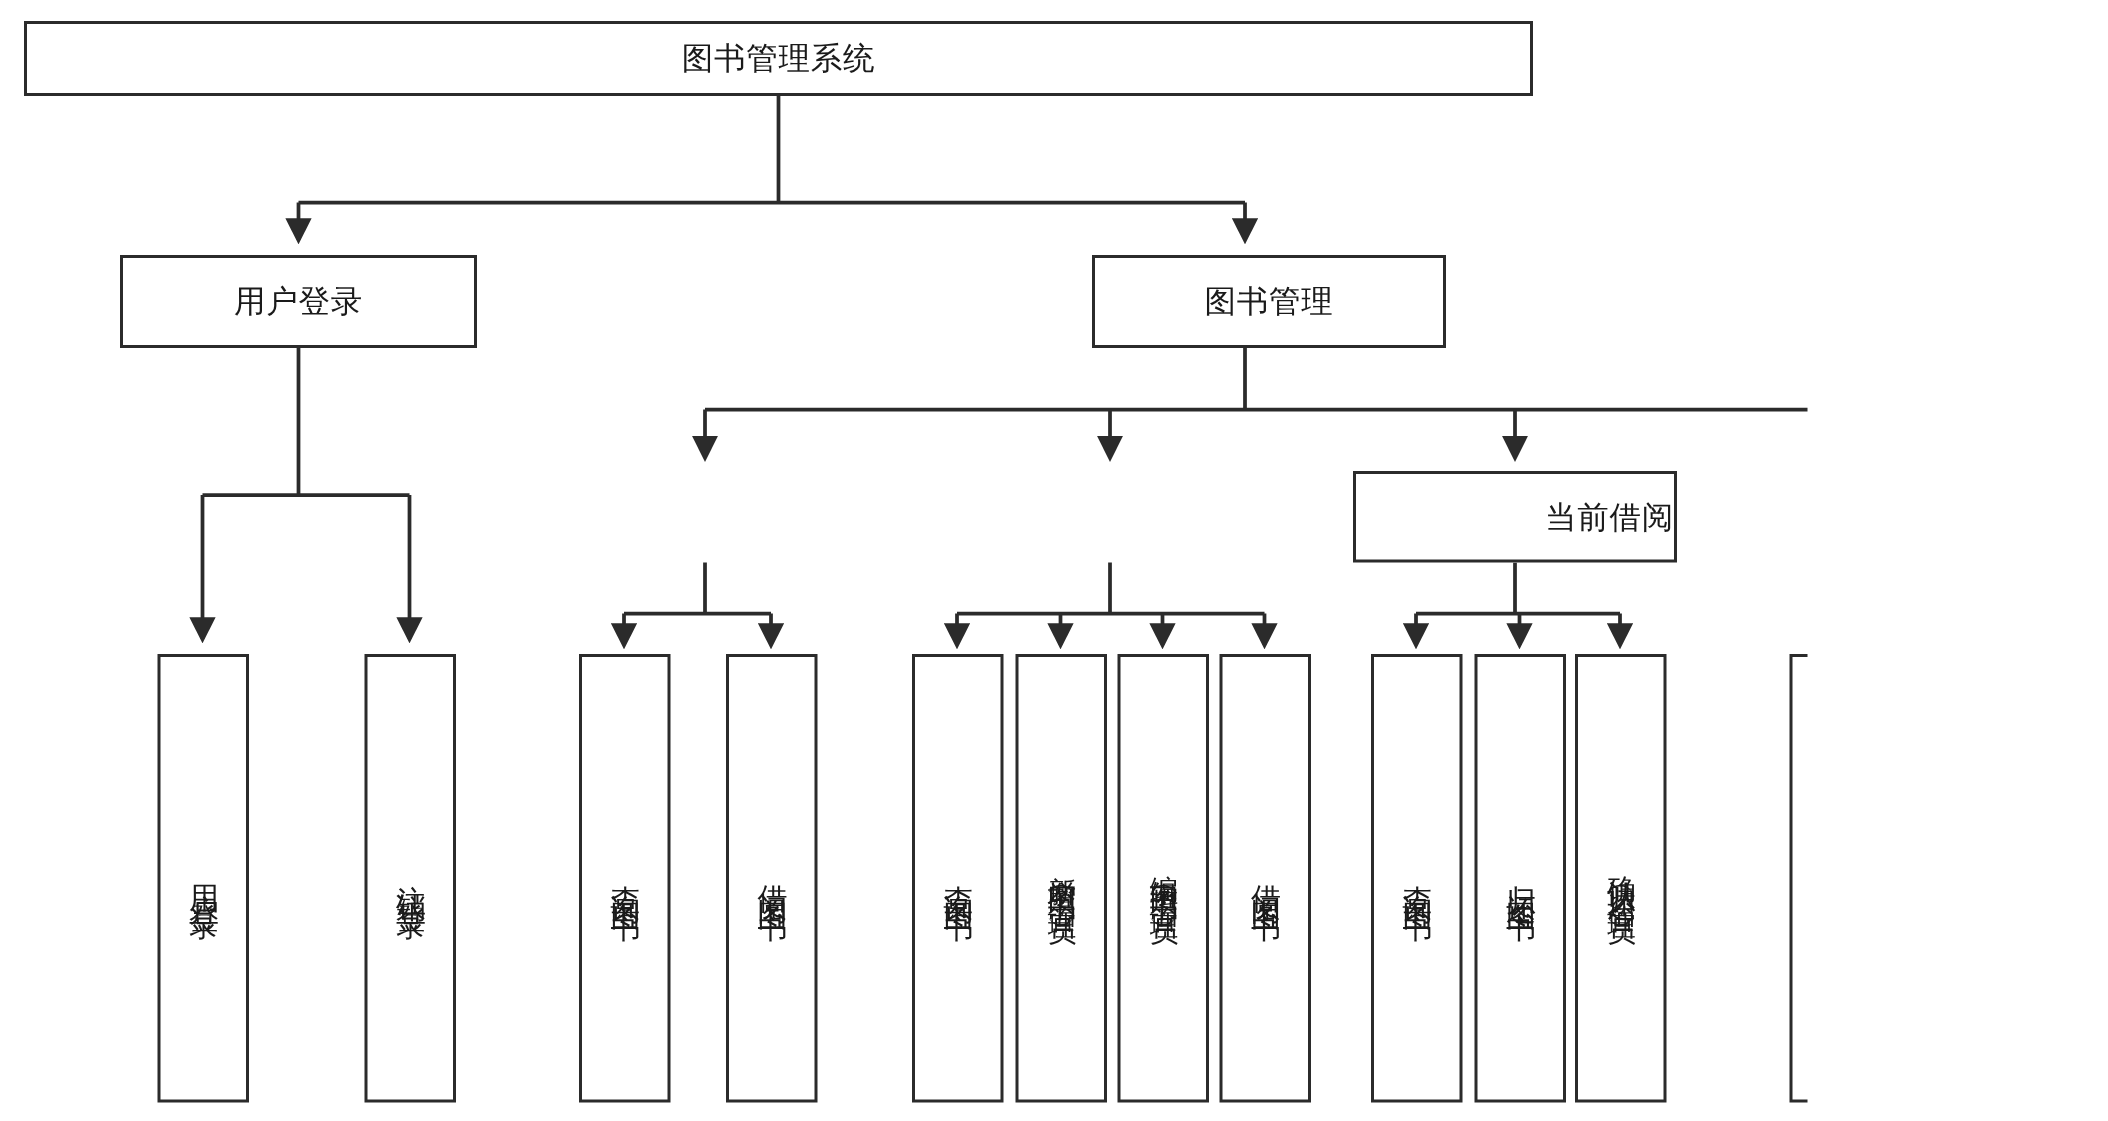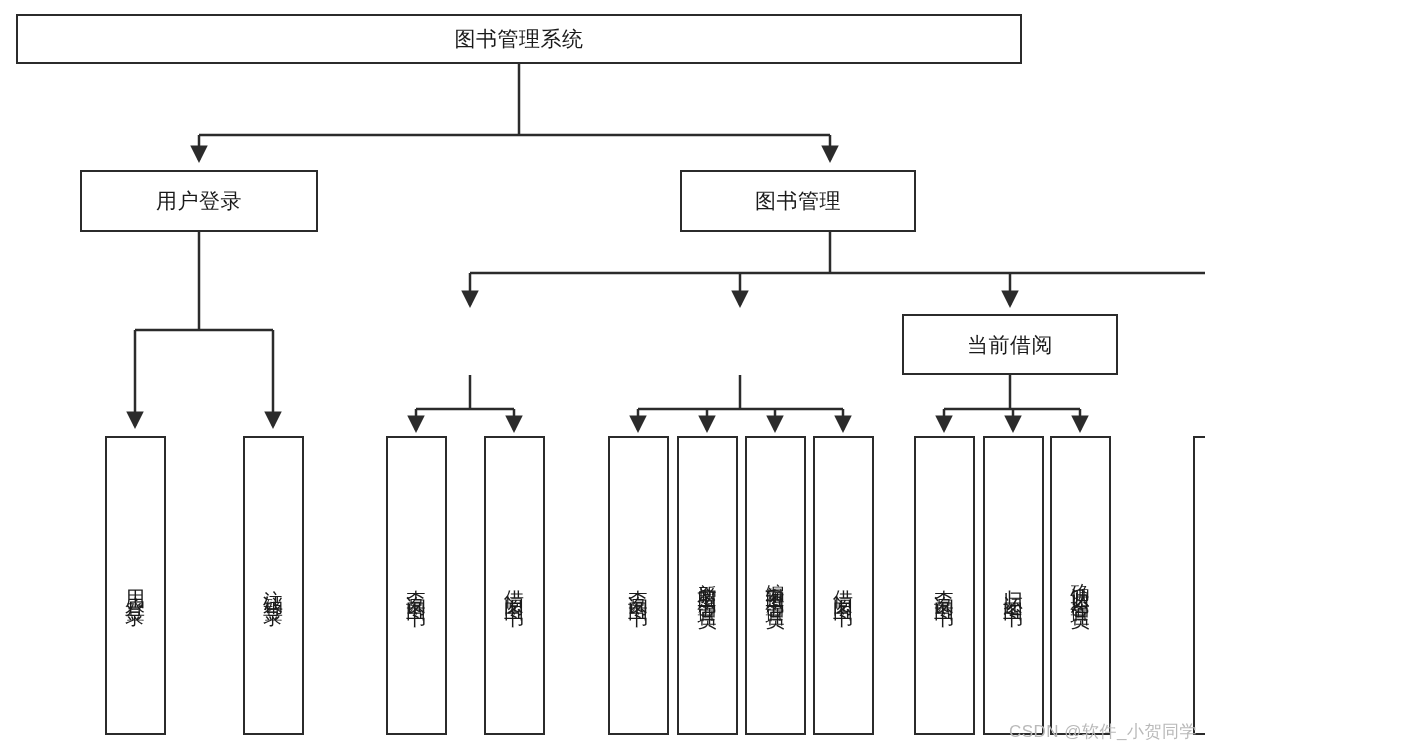--- a/index.html
+++ b/index.html
@@ -120,25 +120,25 @@
     </g>
   </svg>
 
   <div class="node h" style="left:16px; top:14px; width:1006px; height:50px;">
     <span>图书管理系统</span>
   </div>
 
   <div class="node h" style="left:80px; top:170px; width:238px; height:62px;">
     <span>用户登录</span>
   </div>
-  <div class="node h" style="left:680px; top:170px; width:236px; height:62px;">
+  <div class="node h" style="left:728px; top:170px; width:236px; height:62px;">
     <span>图书管理</span>
   </div>
 
-  <div class="node h" style="left:902px; top:314px; width:216px; height:61px;">
+  <div class="node h" style="left:902px; top:314px; width:216px; height:61px;justify-content:flex-end;">
     <span>当前借阅</span>
   </div>
 
   <div class="node v" style="left:105px; top:436px; width:61px; height:299px;">
     <span class="vtext">用户登录</span>
   </div>
   <div class="node v" style="left:243px; top:436px; width:61px; height:299px;">
     <span class="vtext">注销登录</span>
   </div>
 
@@ -172,15 +172,14 @@
     <span class="vtext">确认归还（管理员）</span>
   </div>
 
   <div class="node v tall" style="left:1193px; top:436px; width:61px; height:299px;">
     <span class="vtext">新增借阅记录</span>
   </div>
   <div class="node v tall" style="left:1311px; top:436px; width:61px; height:299px;">
     <span class="vtext">查询借阅记录</span>
   </div>
 
-  <div class="watermark">CSDN @软件_小贺同学</div>
 
 </div>
 
 </body></html>

